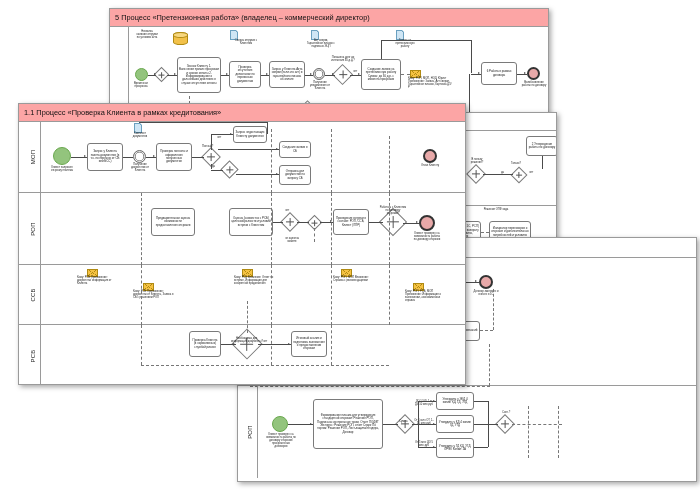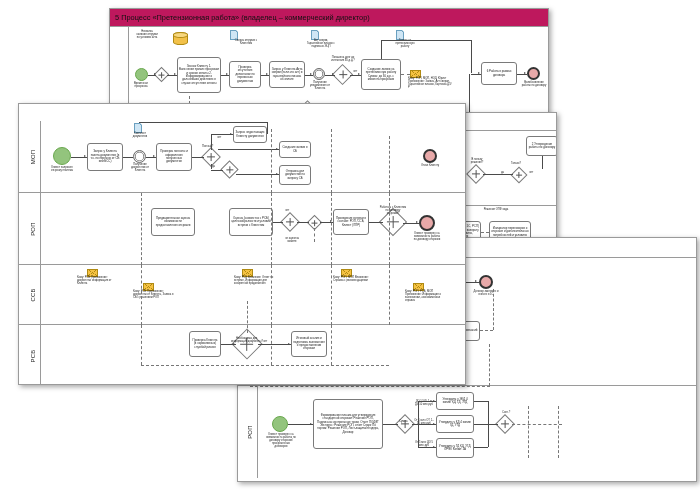--- a/index.html
+++ b/index.html
@@ -4,21 +4,21 @@
 <style>
   html,body{margin:0;padding:0;background:#ffffff;}
   body{width:700px;height:492px;position:relative;overflow:hidden;
        font-family:"Liberation Sans","DejaVu Sans",sans-serif;
        -webkit-font-smoothing:antialiased;}
 
   
   .panel{position:absolute;background:#fff;border:1px solid #9a9a9a;
          box-shadow:2px 2px 5px rgba(0,0,0,.35);box-sizing:border-box;}
   .panel-title{position:absolute;left:0;top:0;right:0;height:17px;
-               border-bottom:1px solid #9a9a9a;background:#be185d;
+               border-bottom:1px solid #9a9a9a;background:#fca5a5;
                font-size:7.4px;line-height:17px;padding-left:5px;color:#111;
                white-space:nowrap;overflow:hidden;}
   .canvas{position:absolute;left:0;right:0;bottom:0;overflow:hidden;}
 
   
   .lane{position:absolute;left:0;right:0;border-bottom:1px solid #9a9a9a;box-sizing:border-box;}
   .lane:last-child{border-bottom:none;}
   .lane-hdr{position:absolute;left:0;top:0;bottom:0;width:15px;
             border-right:1px solid #9a9a9a;box-sizing:border-box;}
   .lane-lbl{position:absolute;left:50%;top:50%;transform:translate(-50%,-50%) rotate(-90deg);
@@ -282,20 +282,21 @@
 
         <div class="dln v" style="left:270px;top:20px;height:52px;"></div>
         <div class="dln v" style="left:300px;top:20px;height:52px;"></div>
         <div class="dln h" style="left:254px;top:38px;width:50px;"></div>
       </div>
     </div>
   </div>
 </div>
 
 <div class="panel" style="left:18px;top:103px;width:448px;height:282px;">
+  <div class="panel-title">1.1 Процесс «Проверка Клиента в рамках кредитования»</div>
   <div class="canvas" style="top:17px;">
 
     <div class="lane" style="top:0;height:72px;">
       <div class="lane-hdr" style="left:6px;width:16px;">
         <span class="lane-lbl">МОП</span>
       </div>
       <div class="lane-body" style="left:22px;">
 
         <div class="ev start" style="left:12px;top:26px;width:18px;height:18px;"></div>
         <div class="cap" style="left:6px;top:45px;width:30px;transform:none;">Клиент запросил отсрочку платежа</div>

